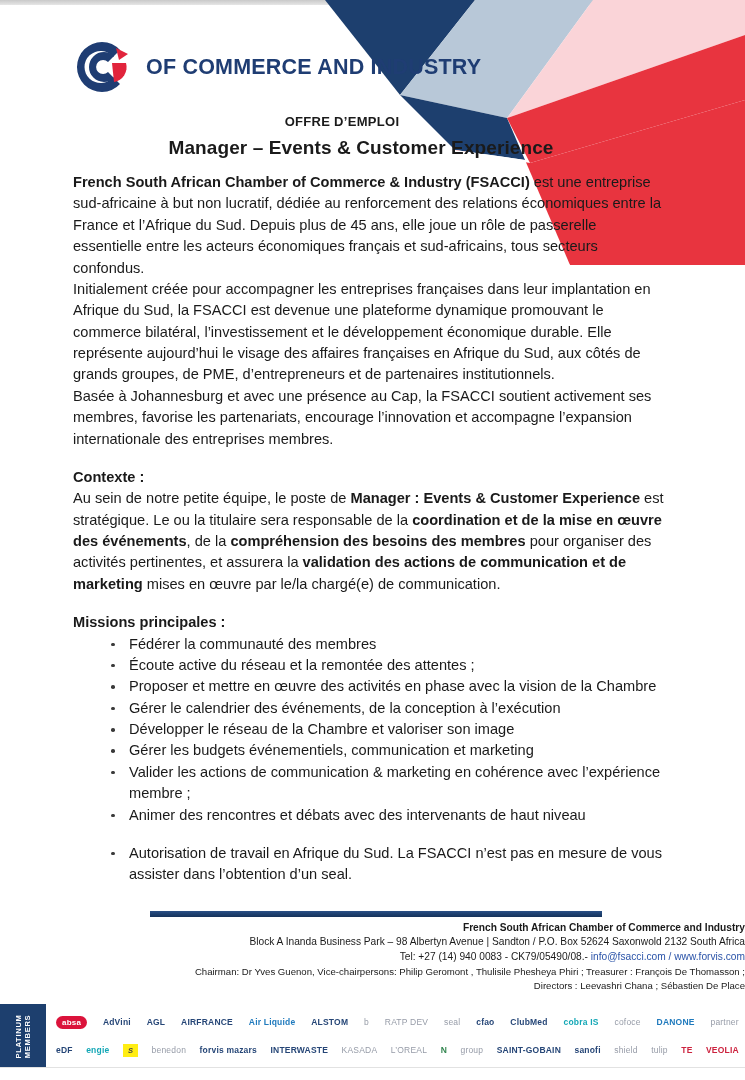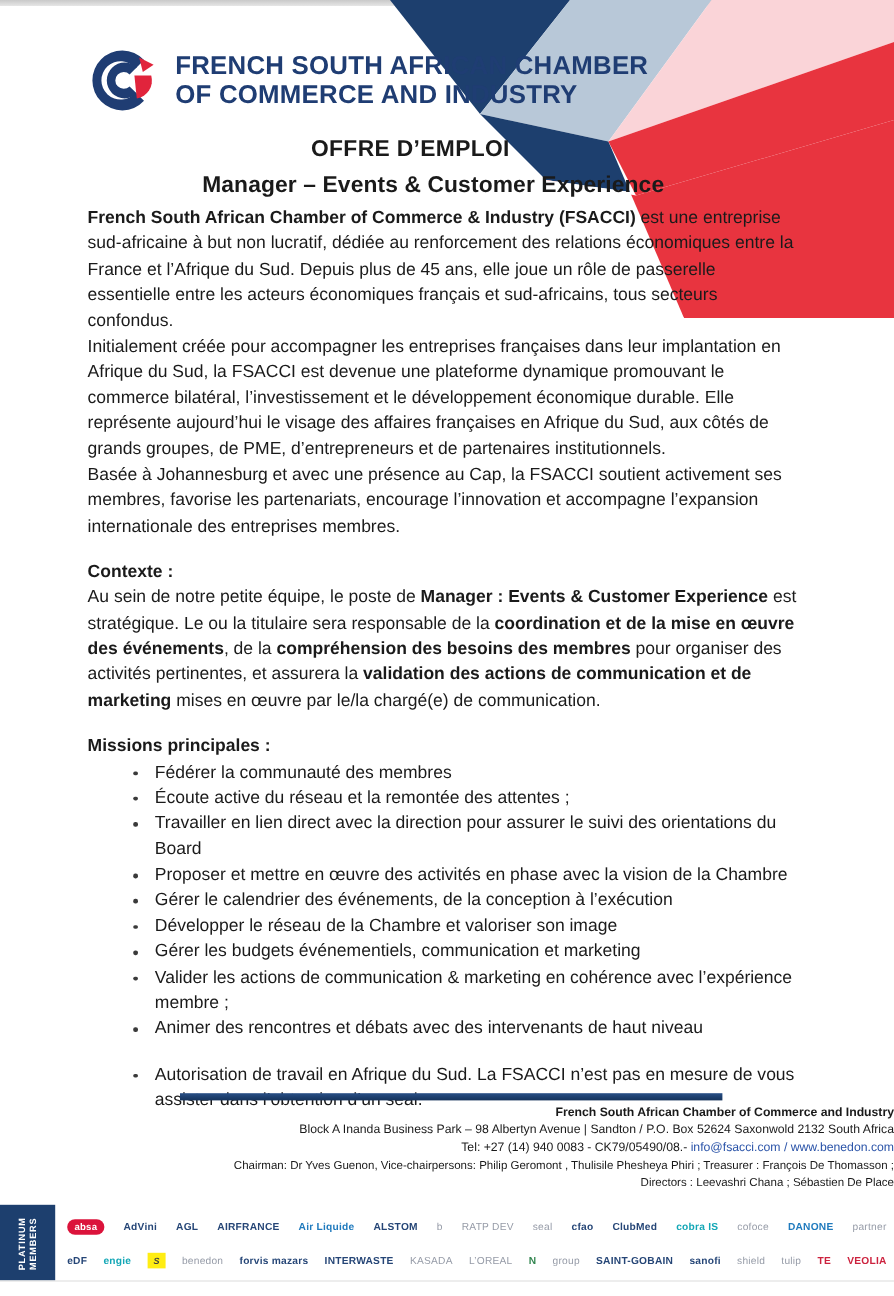--- a/index.html
+++ b/index.html
@@ -49,21 +49,21 @@
   .logo-text {
     font-size: 21.5px;
     font-weight: bold;
     letter-spacing: 0.2px;
     line-height: 1.12;
     color: #1f3d73;
     font-family: "Liberation Sans", sans-serif;
   }
   .offre {
     text-align: center;
-    font-size: 19px;
+    font-size: 13px;
     font-weight: bold;
     margin-top: 18px;
     padding-right: 60px;
     letter-spacing: .3px;
   }
   .job-title {
     text-align: center;
     font-size: 19px;
     font-weight: bold;
     margin-top: 8px;
@@ -237,21 +237,20 @@
 
   <div class="header">
     <div class="logo-row">
       <svg class="logo-mark" viewBox="0 0 60 58">
         <path d="M30 4 A25 25 0 1 0 30 54 A25 25 0 0 0 48 46 L41 39 A16 16 0 1 1 41 19 L48 12 A25 25 0 0 0 30 4 Z" fill="#1f3d73"></path>
         <path d="M32 14 A15 15 0 1 0 32 44 A15 15 0 0 0 42 40 L36 34 A7 7 0 1 1 36 24 L42 18 A15 15 0 0 0 32 14 Z" fill="#1f3d73"></path>
         <path d="M44 10 L56 16 L47 22 Z" fill="#e1243c"></path>
         <path d="M40 25 L54 25 A15 15 0 0 1 42 44 Z" fill="#e1243c"></path>
       </svg>
       <div class="logo-text">
-        <div>FRENCH SOUTH AFRICAN CHAMBER</div>
         <div>OF COMMERCE AND INDUSTRY</div>
       </div>
     </div>
     <div class="offre">OFFRE D’EMPLOI</div>
     <div class="job-title">Manager – Events &amp; Customer Experience</div>
   </div>
 
   <div class="body">
 
     <p class="para">
@@ -264,42 +263,41 @@
 
     <p class="sec-head">Contexte :</p>
     <p class="para"><span>Au sein de notre petite équipe, le poste de </span><b>Manager : Events &amp; Customer Experience</b><span> est stratégique. Le ou la titulaire sera responsable de la </span><b>coordination et de la mise en œuvre des événements</b><span>, de la </span><b>compréhension des besoins des membres</b><span> pour organiser des activités pertinentes, et assurera la </span><b>validation des actions de communication et de marketing</b><span> mises en œuvre par le/la chargé(e) de communication.</span></p>
 
     <div class="block-gap"></div>
 
     <p class="sec-head">Missions principales :</p>
     <ul class="bullets">
       <li>Fédérer la communauté des membres</li>
       <li>Écoute active du réseau et la remontée des attentes ;</li>
-      <li>Travailler en lien direct avec la direction pour assurer le suivi des orientations du Board</li>
       <li>Proposer et mettre en œuvre des activités en phase avec la vision de la Chambre</li>
       <li>Gérer le calendrier des événements, de la conception à l’exécution</li>
       <li>Développer le réseau de la Chambre et valoriser son image</li>
       <li>Gérer les budgets événementiels, communication et marketing</li>
       <li>Valider les actions de communication &amp; marketing en cohérence avec l’expérience membre ;</li>
       <li>Animer des rencontres et débats avec des intervenants de haut niveau</li>
     </ul>
 
     <div class="block-gap"></div>
 
     <ul class="bullets">
       <li>Autorisation de travail en Afrique du Sud. La FSACCI n’est pas en mesure de vous assister dans l’obtention d’un seal.</li>
     </ul>
   </div>
 
   <div class="footer-rule"></div>
 
   <div class="footer">
     <div class="footer-line f-bold">French South African Chamber of Commerce and Industry</div>
     <div class="footer-line">Block A Inanda Business Park – 98 Albertyn Avenue | Sandton / P.O. Box 52624 Saxonwold 2132 South Africa</div>
-    <div class="footer-line"><span>Tel: +27 (14) 940 0083 - CK79/05490/08.- </span><span class="link">info@fsacci.com</span><span class="link"> / </span><span class="link">www.benedon.com</span></div>
+    <div class="footer-line"><span>Tel: +27 (14) 940 0083 - CK79/05490/08.- </span><span class="link">info@fsacci.com</span><span class="link"> / </span><span class="link">www.forvis.com</span></div>
     <div class="footer-officers">
       <div class="footer-line">Chairman: Dr Yves Guenon, Vice-chairpersons: Philip Geromont , Thulisile Phesheya Phiri ; Treasurer : François De Thomasson ;</div>
       <div>Directors : Leevashri Chana ; Sébastien De Place</div>
     </div>
   </div>
 
   <div class="members">
     <div class="members-tab">
       <span>
         <span>PLATINUM</span><br>

